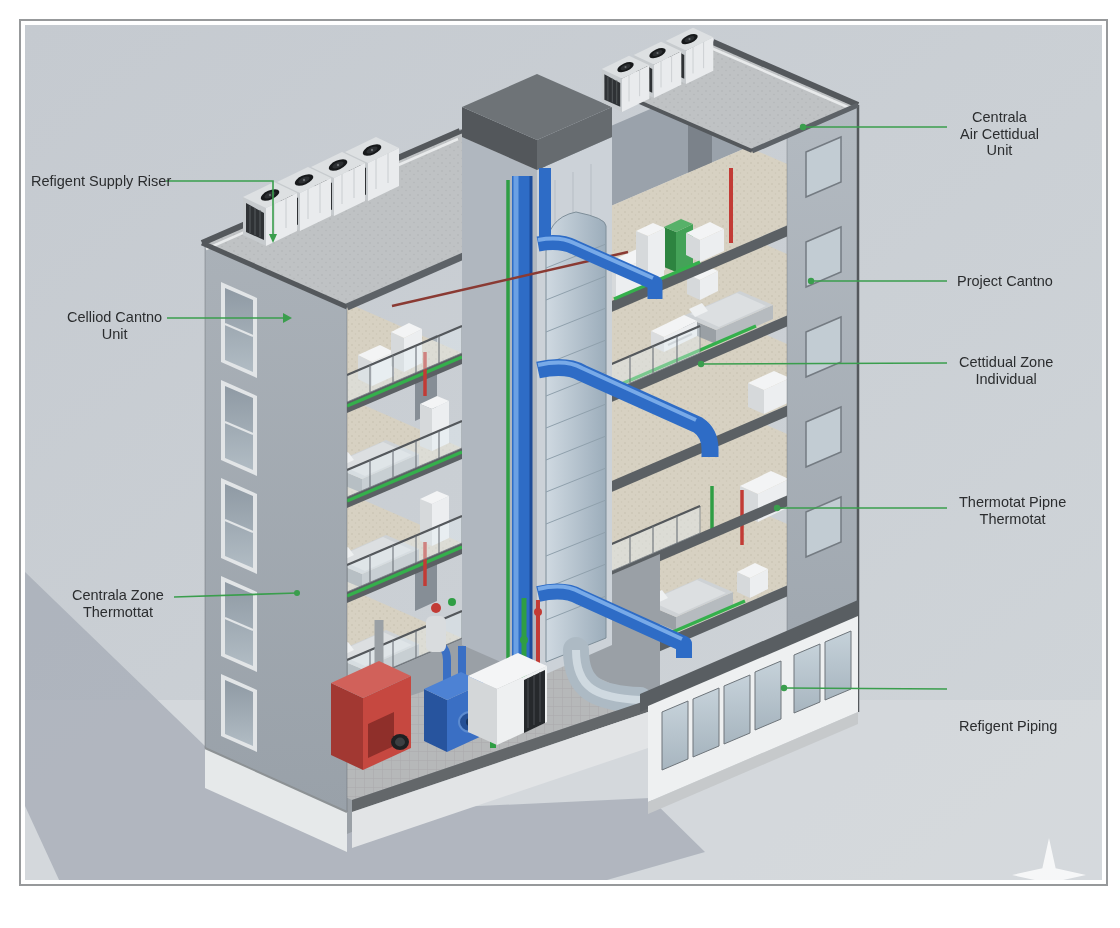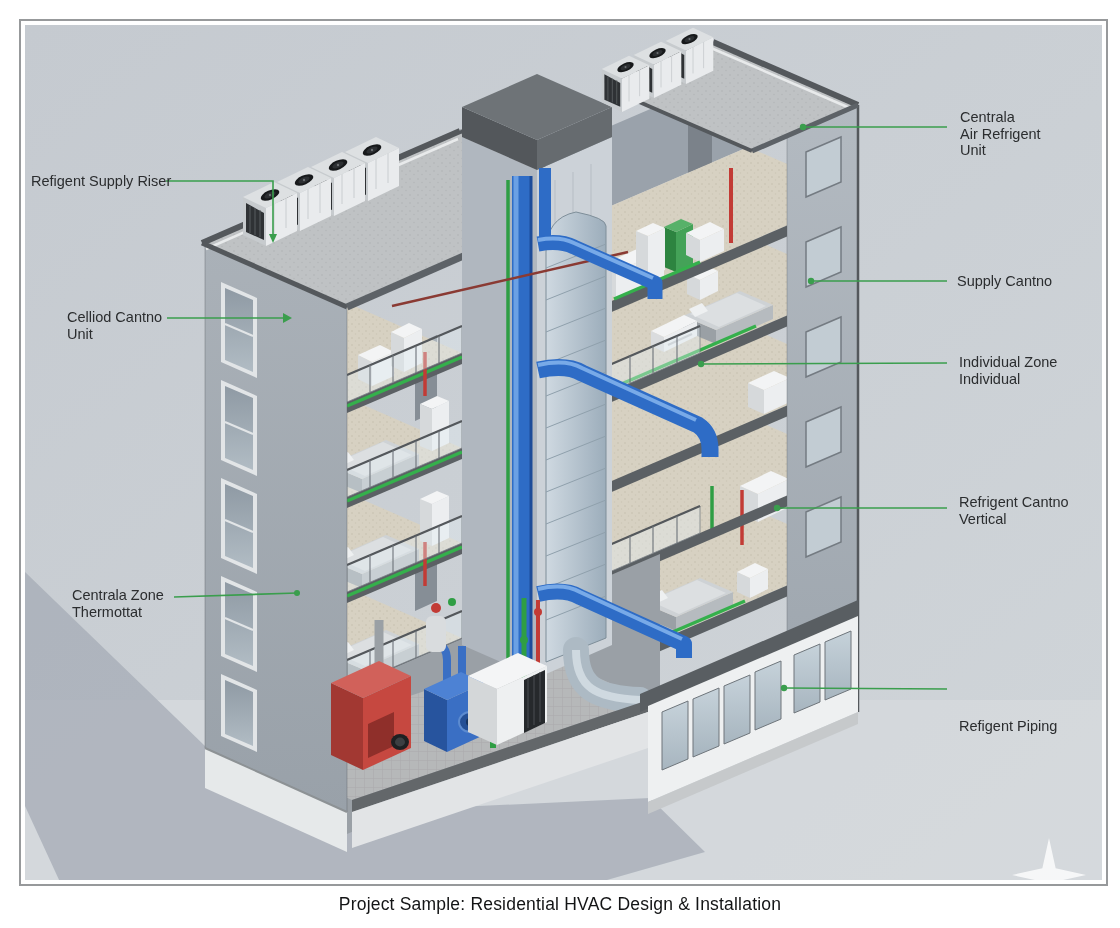--- a/index.html
+++ b/index.html
@@ -2,21 +2,21 @@
 <html><head>
 <meta charset="utf-8">
 <style>
   html,body{margin:0;padding:0;}
   .page{position:relative;width:1120px;height:928px;background:#ffffff;font-family:"Liberation Sans","DejaVu Sans",sans-serif;overflow:hidden;}
   .frame{position:absolute;left:19px;top:19px;width:1089px;height:867px;box-sizing:border-box;border:2px solid #97999b;padding:4px;background:#ffffff;}
   .canvas{position:relative;width:100%;height:100%;background:#c9ced3;overflow:hidden;}
   .scene{position:absolute;left:0;top:0;display:block;}
   .overlay{position:absolute;left:0;top:0;width:1120px;height:928px;pointer-events:none;z-index:5;}
   .label{position:absolute;font-size:14.5px;line-height:16.5px;color:#2b2d2f;white-space:nowrap;}
-  .label span{display:block;}
+  .label span{display:block;text-align:center;}
   .caption{position:absolute;left:0;top:894px;width:100%;text-align:center;font-size:17.5px;color:#131415;letter-spacing:.2px;}
   .sparkle{position:absolute;left:987px;top:813px;width:74px;height:74px;background:rgba(255,255,255,.78);
     clip-path:polygon(50% 0,59% 41%,100% 50%,59% 59%,50% 100%,41% 59%,0 50%,41% 41%);}
 </style>
 </head>
 <body>
 
 <div class="page">
   <div class="frame">
     <div class="canvas">
@@ -462,33 +462,32 @@
     <div class="label" style="left:67px;top:309px">
         <span>Celliod Cantno</span>
         <span>Unit</span>
       </div>
     <div class="label" style="left:72px;top:587px">
         <span>Centrala Zone</span>
         <span>Thermottat</span>
       </div>
     <div class="label" style="left:960px;top:109px">
         <span>Centrala</span>
-        <span>Air Refrigent</span>
+        <span>Air Cettidual</span>
         <span>Unit</span>
       </div>
     <div class="label" style="left:957px;top:273px">
-        <span>Supply Cantno</span>
+        <span>Project Cantno</span>
       </div>
     <div class="label" style="left:959px;top:354px">
-        <span>Individual Zone</span>
+        <span>Cettidual Zone</span>
         <span>Individual</span>
       </div>
     <div class="label" style="left:959px;top:494px">
-        <span>Refrigent Cantno</span>
-        <span>Vertical</span>
+        <span>Thermotat Pipne</span>
+        <span>Thermotat</span>
       </div>
     <div class="label" style="left:959px;top:718px">
         <span>Refigent Piping</span>
       </div>
   </div>
 
-  <div class="caption">Project Sample: Residential HVAC Design &amp; Installation</div>
 </div>
 
 </body></html>

